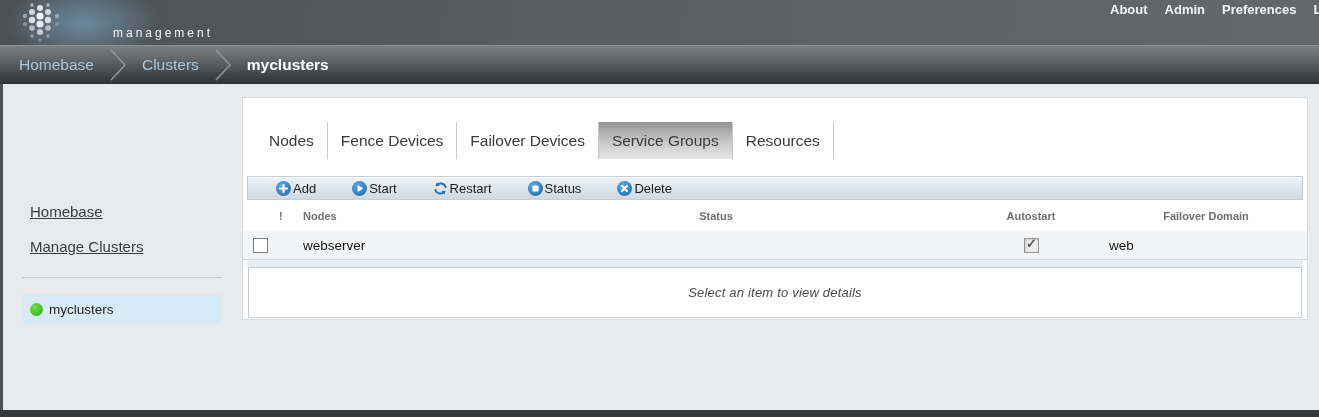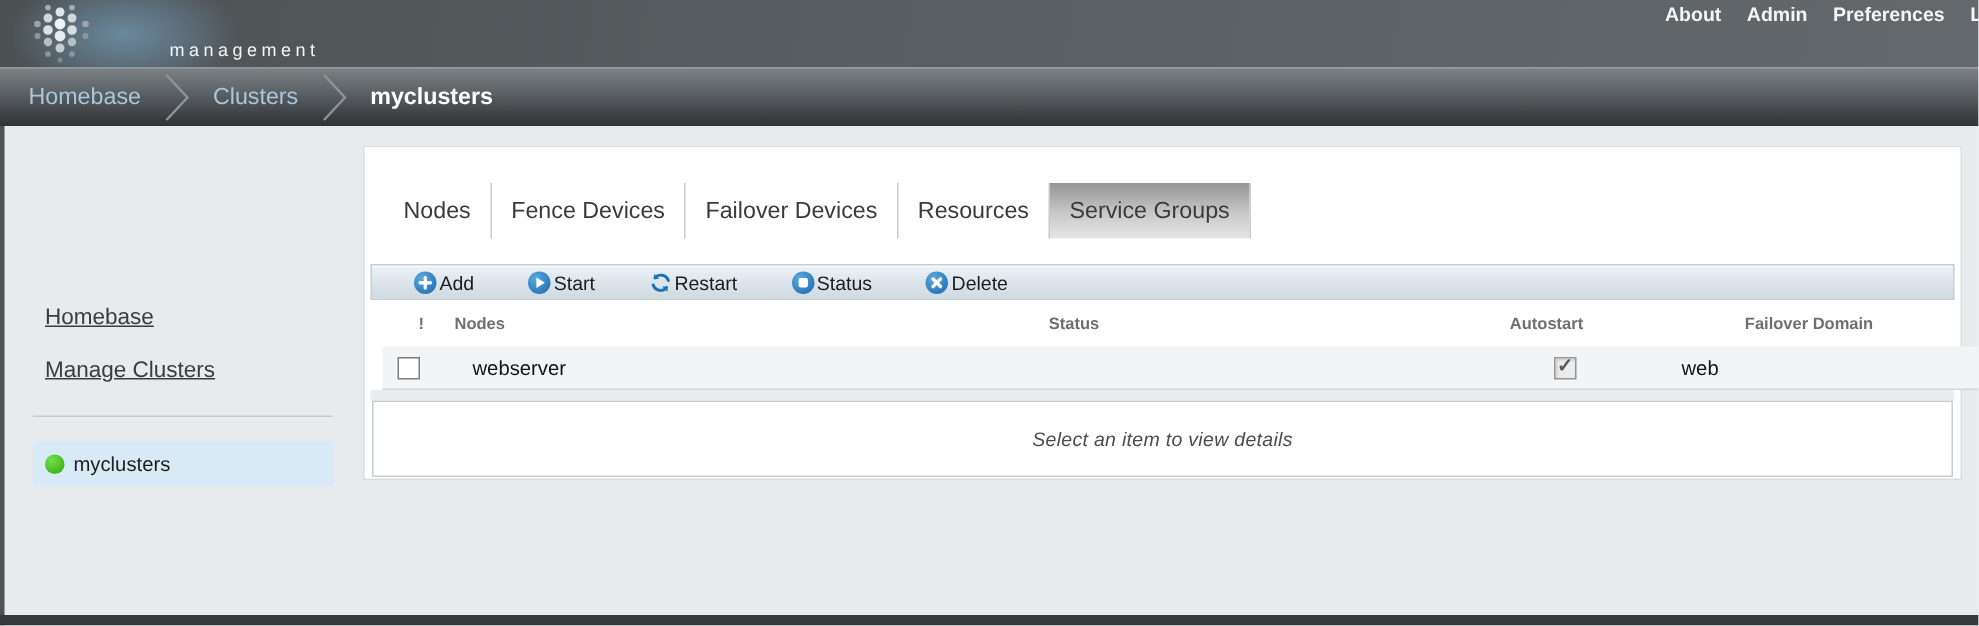--- a/index.html
+++ b/index.html
@@ -60,21 +60,21 @@
   .tb-btn{display:flex;align-items:center;gap:2px;cursor:pointer;padding-left:17px;}
   .tb-btn .lbl{font-size:13px;color:#1c1c1c;}
   .icon-circle{width:15px;height:15px;border-radius:50%;
     background:radial-gradient(circle at 35% 30%,#5aa9de,#1a66ad);
     display:flex;align-items:center;justify-content:center;flex:0 0 auto;}
 
   
   .svc-table{position:absolute;left:0;top:104px;width:1064px;}
   .th{position:absolute;font-size:11px;font-weight:bold;color:#6f6f6f;top:8px;}
   .th.c{text-align:center;}
-  .svc-row{position:absolute;left:12px;top:29px;width:1064px;height:29px;background:#f3f4f5;
+  .svc-row{position:absolute;left:0;top:29px;width:1064px;height:29px;background:#f3f4f5;
     border-bottom:1px solid #d3d8db;box-sizing:border-box;cursor:pointer;}
   .cell{position:absolute;top:7px;font-size:13.5px;color:#141414;}
   .checkbox{position:absolute;width:13px;height:13px;background:#ffffff;border:1px solid #7d7d7d;top:7px;}
   .checkbox.checked{background:#ececec;border-color:#959595;box-shadow:inset 1px 1px 2px rgba(0,0,0,.15);}
   .checkbox.checked::after{content:"\2713";position:absolute;left:1px;top:-3px;font-size:13px;color:#5a5a5a;font-weight:bold;}
 
   .table-gap{position:absolute;left:4px;top:162px;width:1056px;height:7px;background:#e9edf0;}
 
   
   .details-box{position:absolute;left:5px;top:169px;width:1054px;height:51px;background:#ffffff;
@@ -142,22 +142,22 @@
       <span class="lbl">myclusters</span>
     </div>
   </div>
 
   <div class="panel">
 
     <div class="tab-bar">
       <div class="tab">Nodes</div>
       <div class="tab">Fence Devices</div>
       <div class="tab">Failover Devices</div>
+      <div class="tab selected">Service Groups</div>
       <div class="tab">Resources</div>
-      <div class="tab selected">Service Groups</div>
     </div>
 
     <div class="toolbar">
       <div class="tb-btn">
         <span class="icon-circle">
           <svg width="15" height="15" viewBox="0 0 15 15">
               <path d="M7.5 4v7M4 7.5h7" stroke="#ffffff" stroke-width="2.2" stroke-linecap="round"></path>
             </svg>
         </span>
         <span class="lbl">Add</span>

